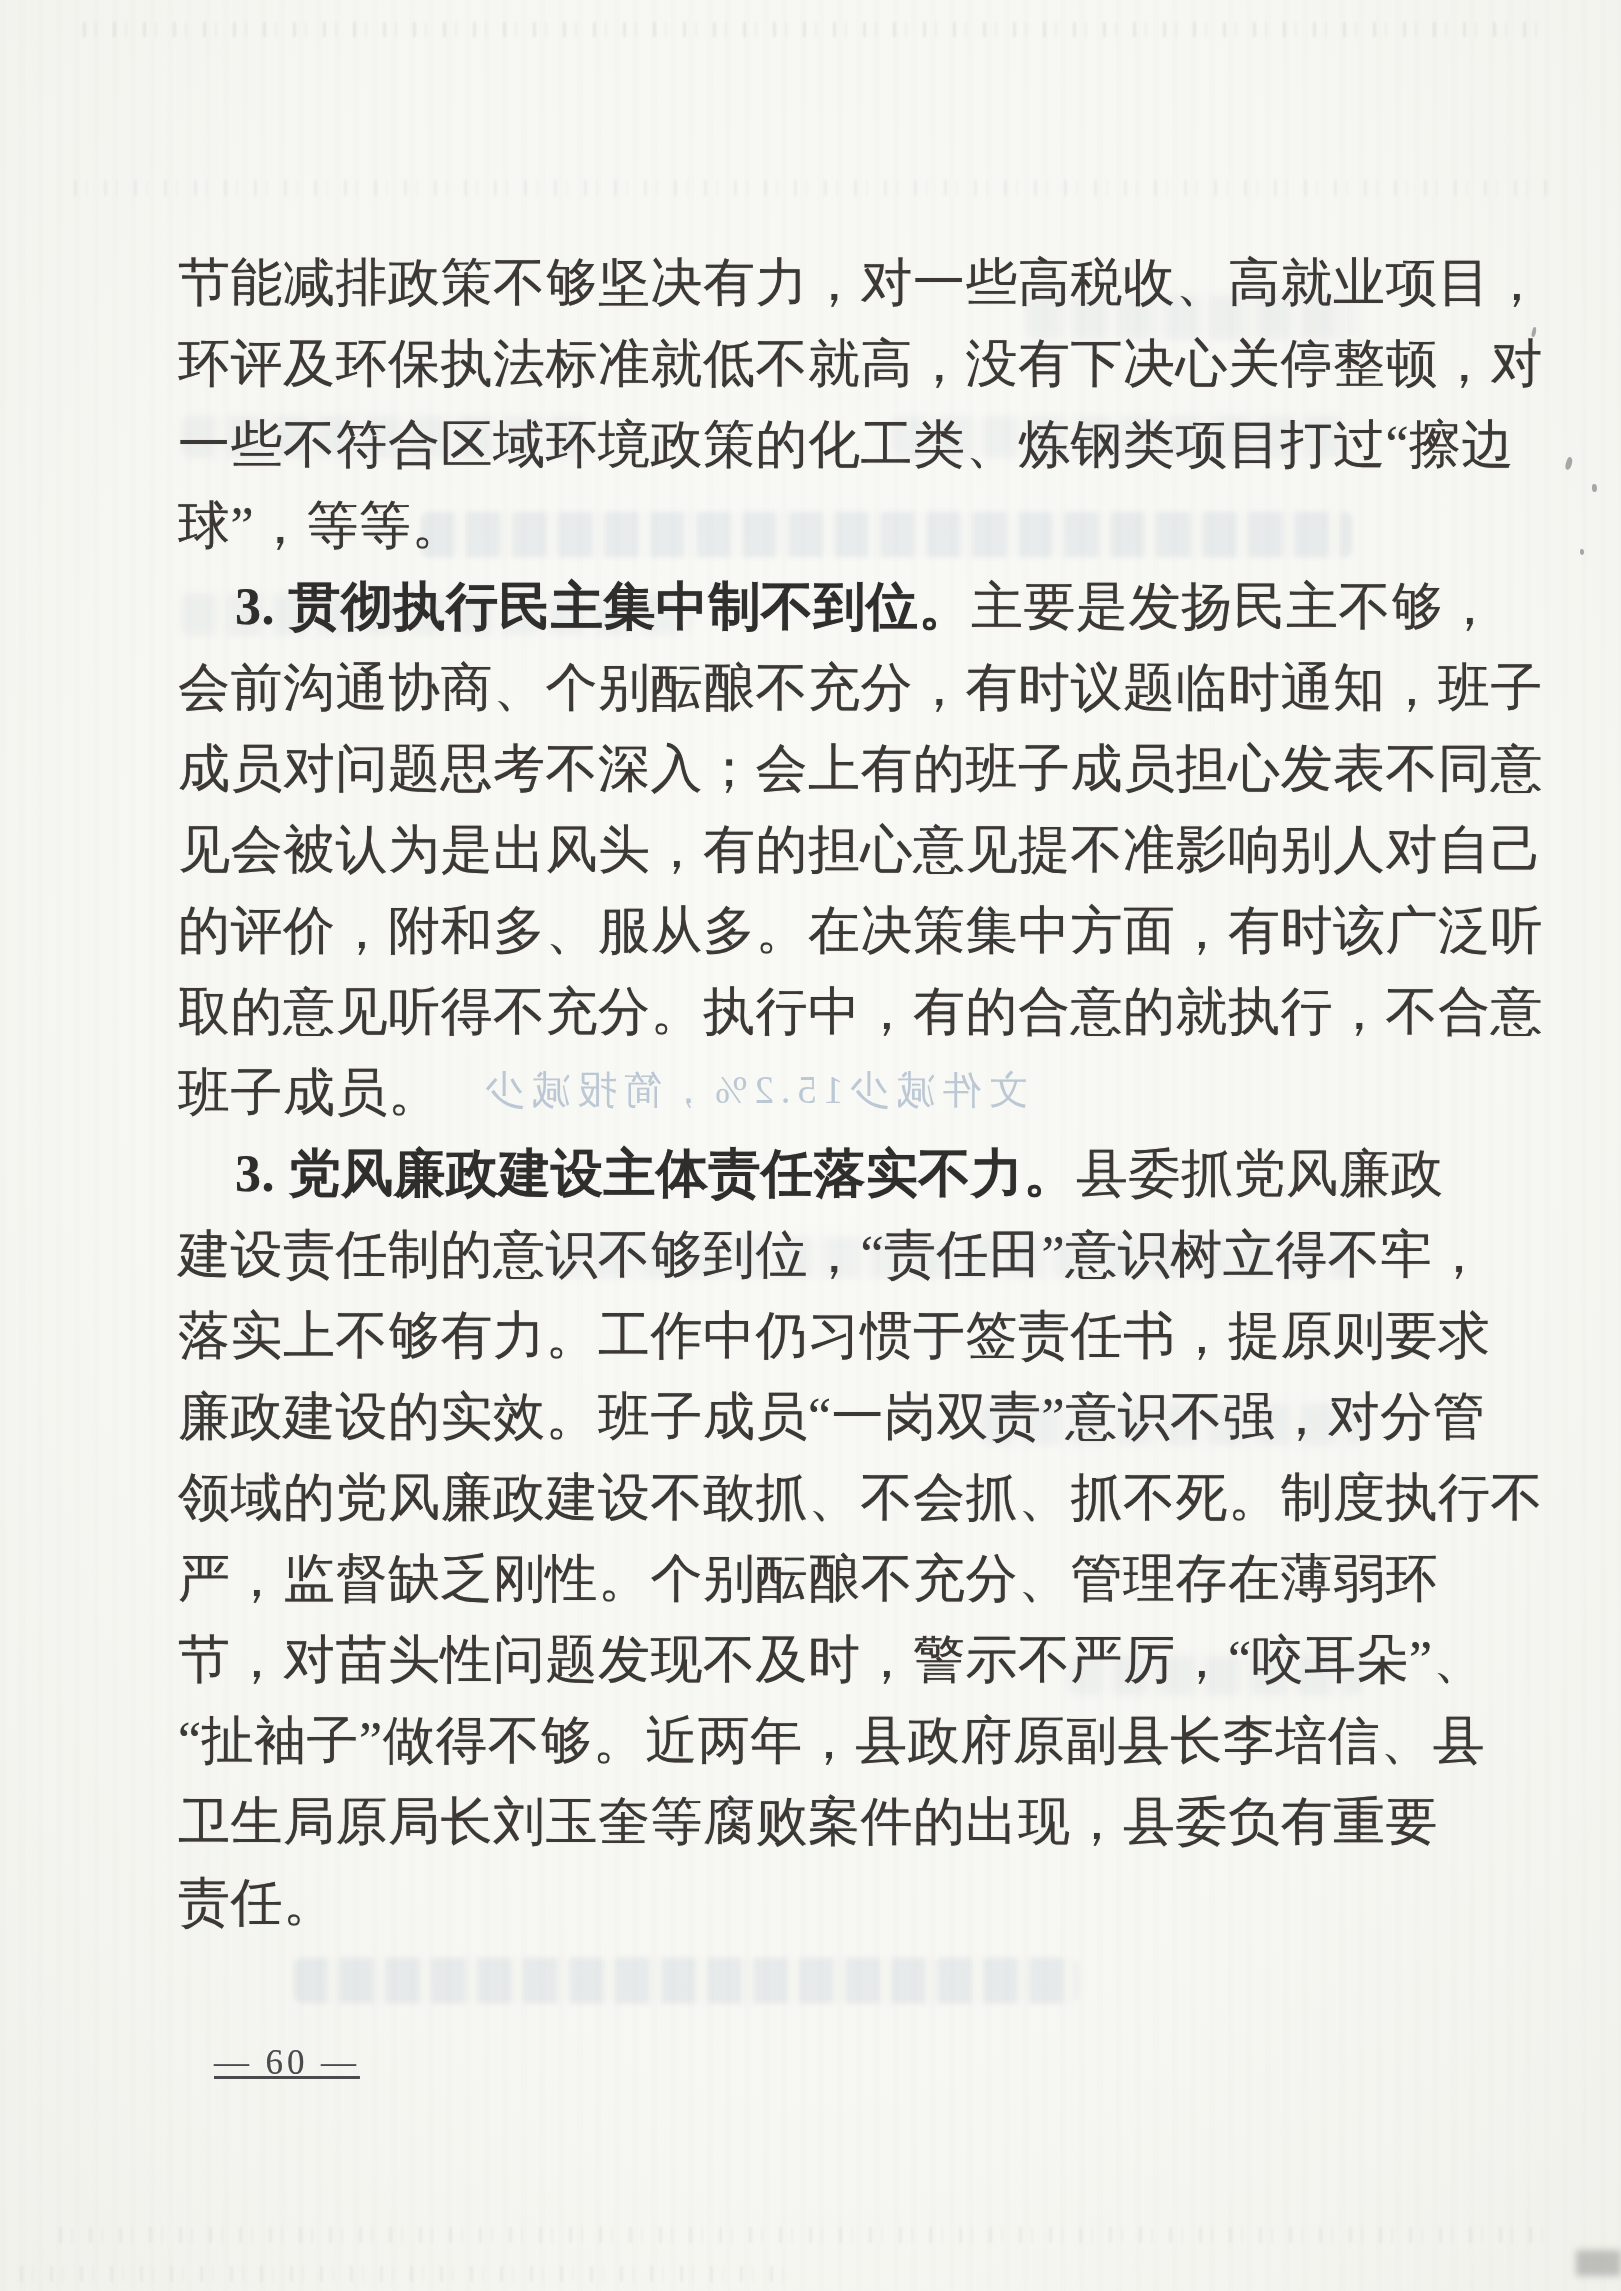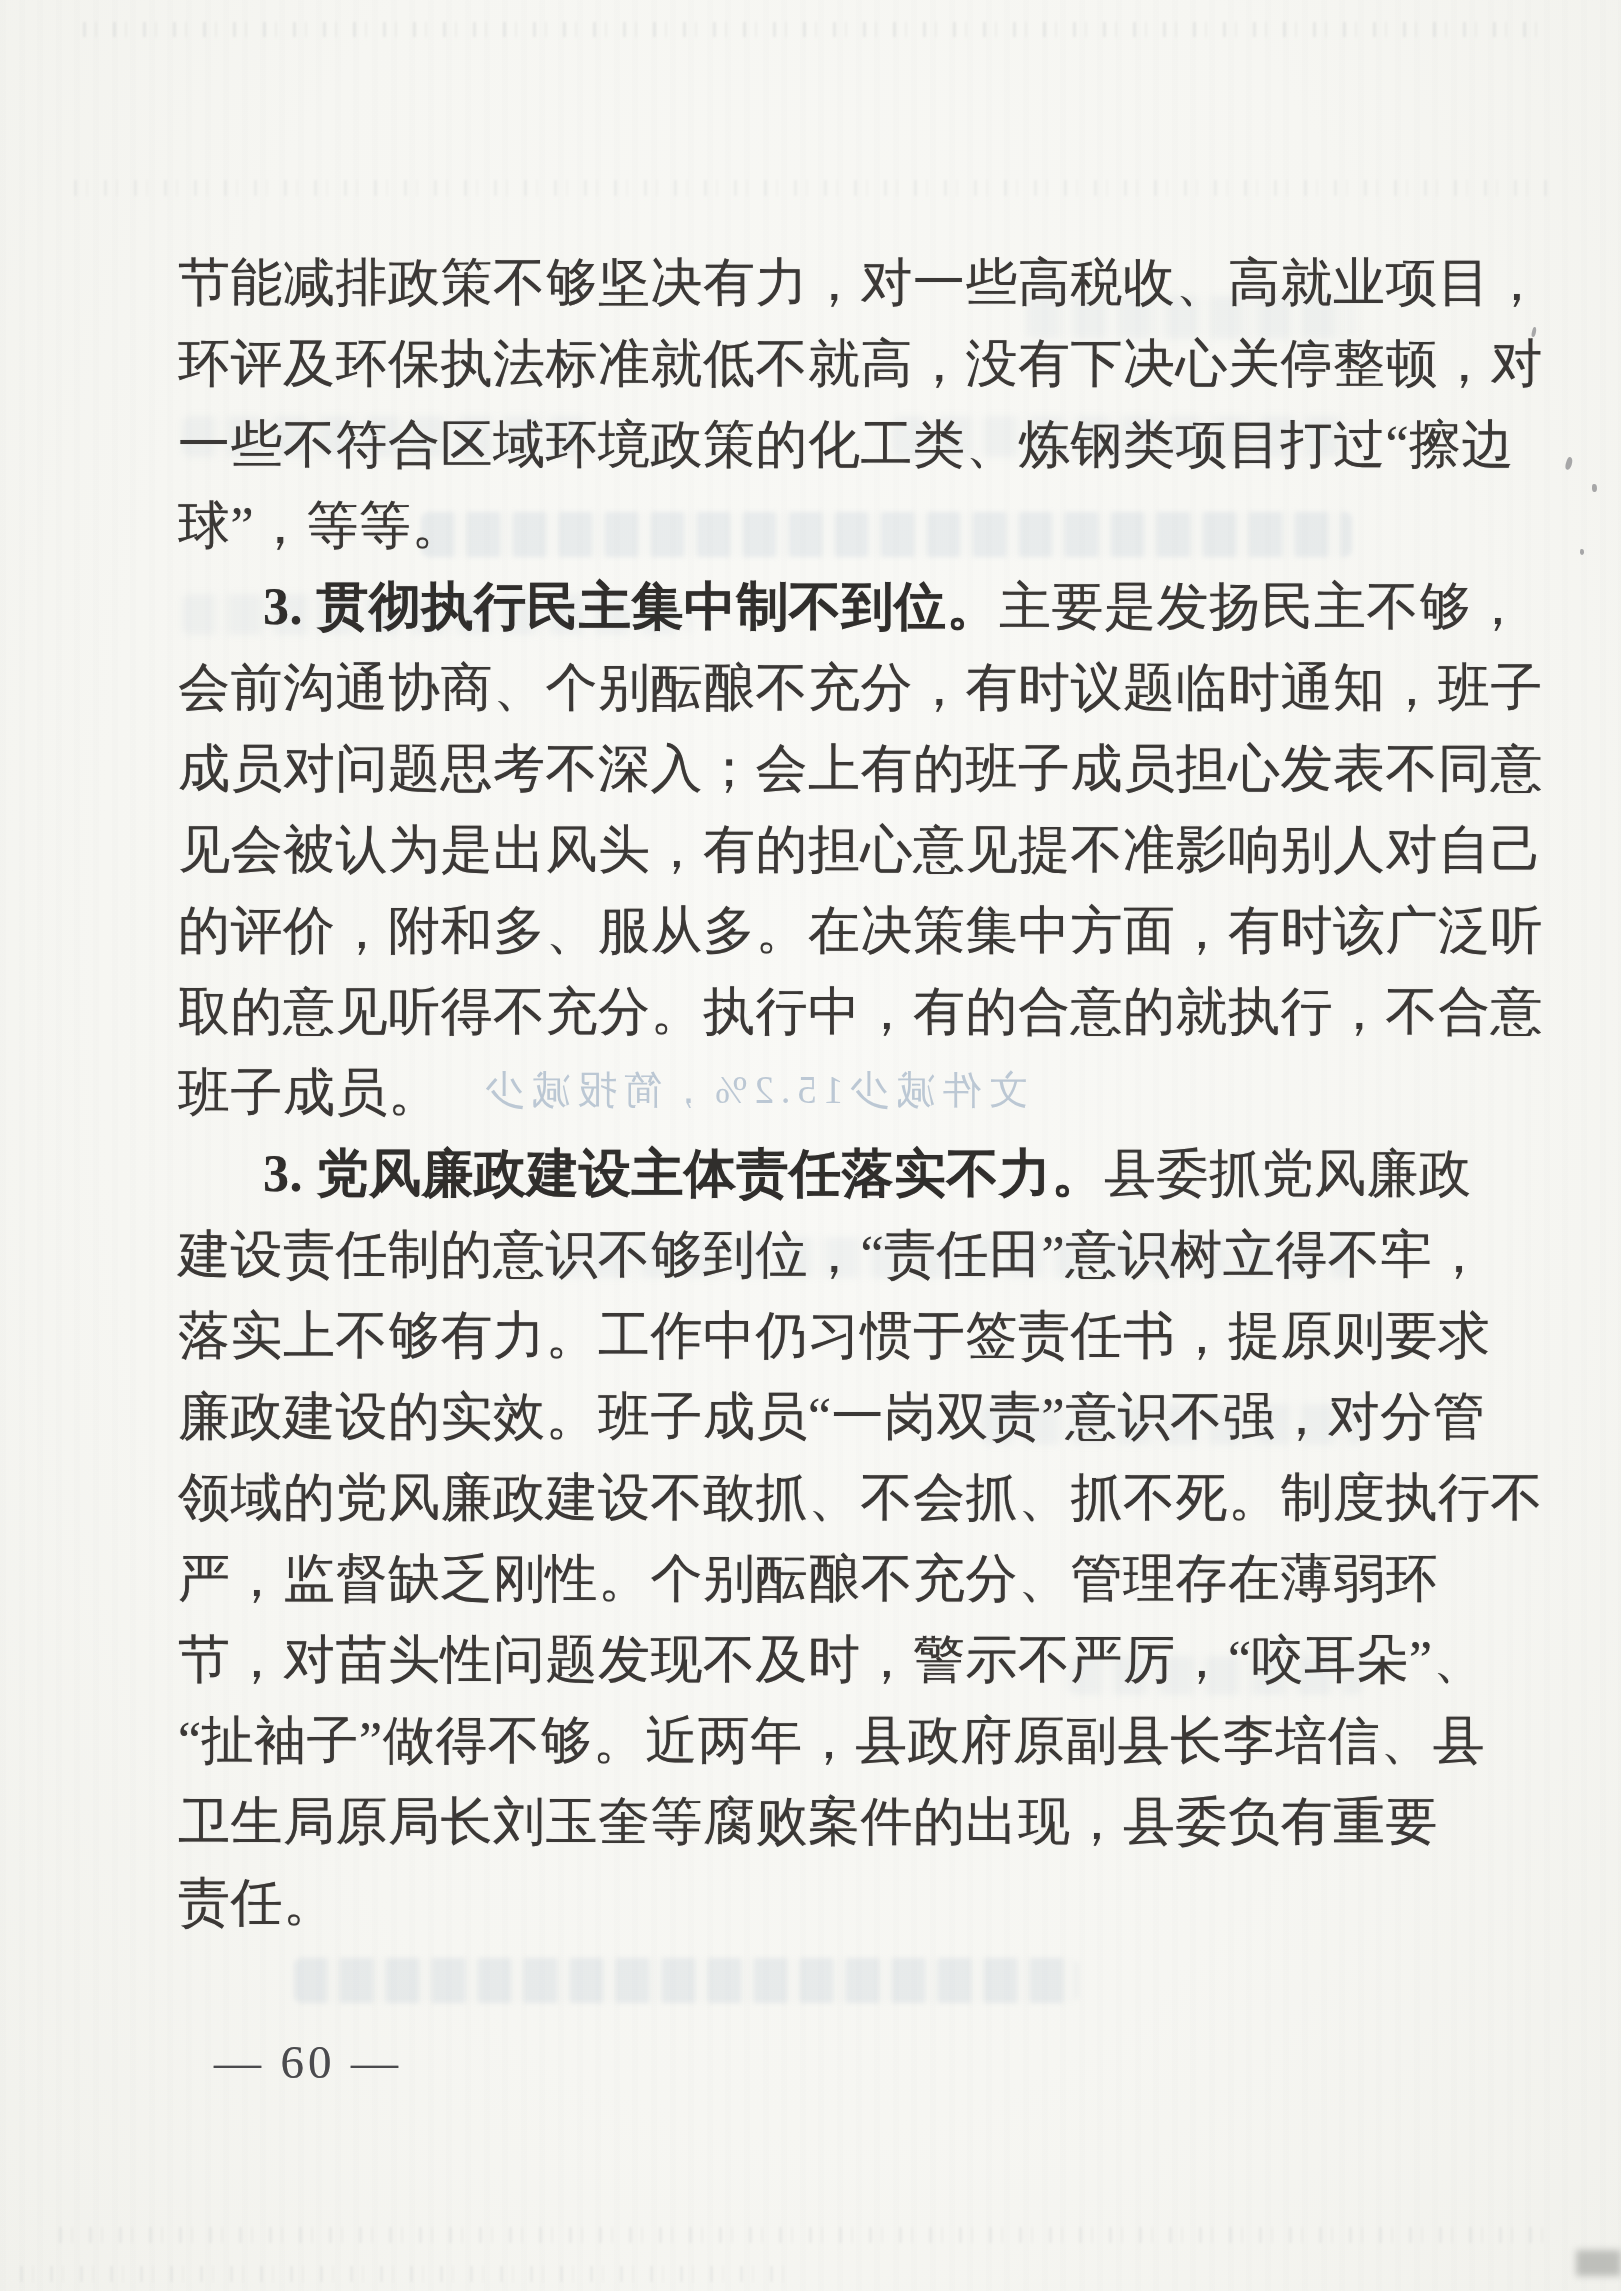--- a/index.html
+++ b/index.html
@@ -31,30 +31,31 @@
     white-space: nowrap;
     letter-spacing: 0.5px;
     text-shadow: 0 0 0.7px rgba(59,56,54,0.55);
   }
   .line.fill {
     text-align: justify;
     text-align-last: justify;
     text-justify: inter-character;
   }
   .line.indent { padding-left: 57px; }
-  .seg.bold { font-weight: 700; color: #302e2c; margin-left: 28px; }
+  .seg.bold { font-weight: 700; color: #302e2c; }
   
   .page-number {
     position: absolute;
     left: 214px; top: 2039px;
     height: 47px; line-height: 47px;
-    font-size: 47px;
+    font-size: 35px;
     color: #4b4b4e;
     letter-spacing: 3.9px;
     text-shadow: 0 0 0.6px rgba(75,75,78,0.5);
+    text-decoration: underline;
   }
   
   .bleed-row {
     position: absolute;
     background: repeating-linear-gradient(90deg,
       rgba(128,154,184,0.13) 0 33px, rgba(128,154,184,0.02) 33px 46px);
     filter: blur(2.9px);
     border-radius: 7.8px;
   }
   .bleed-row.faint {

